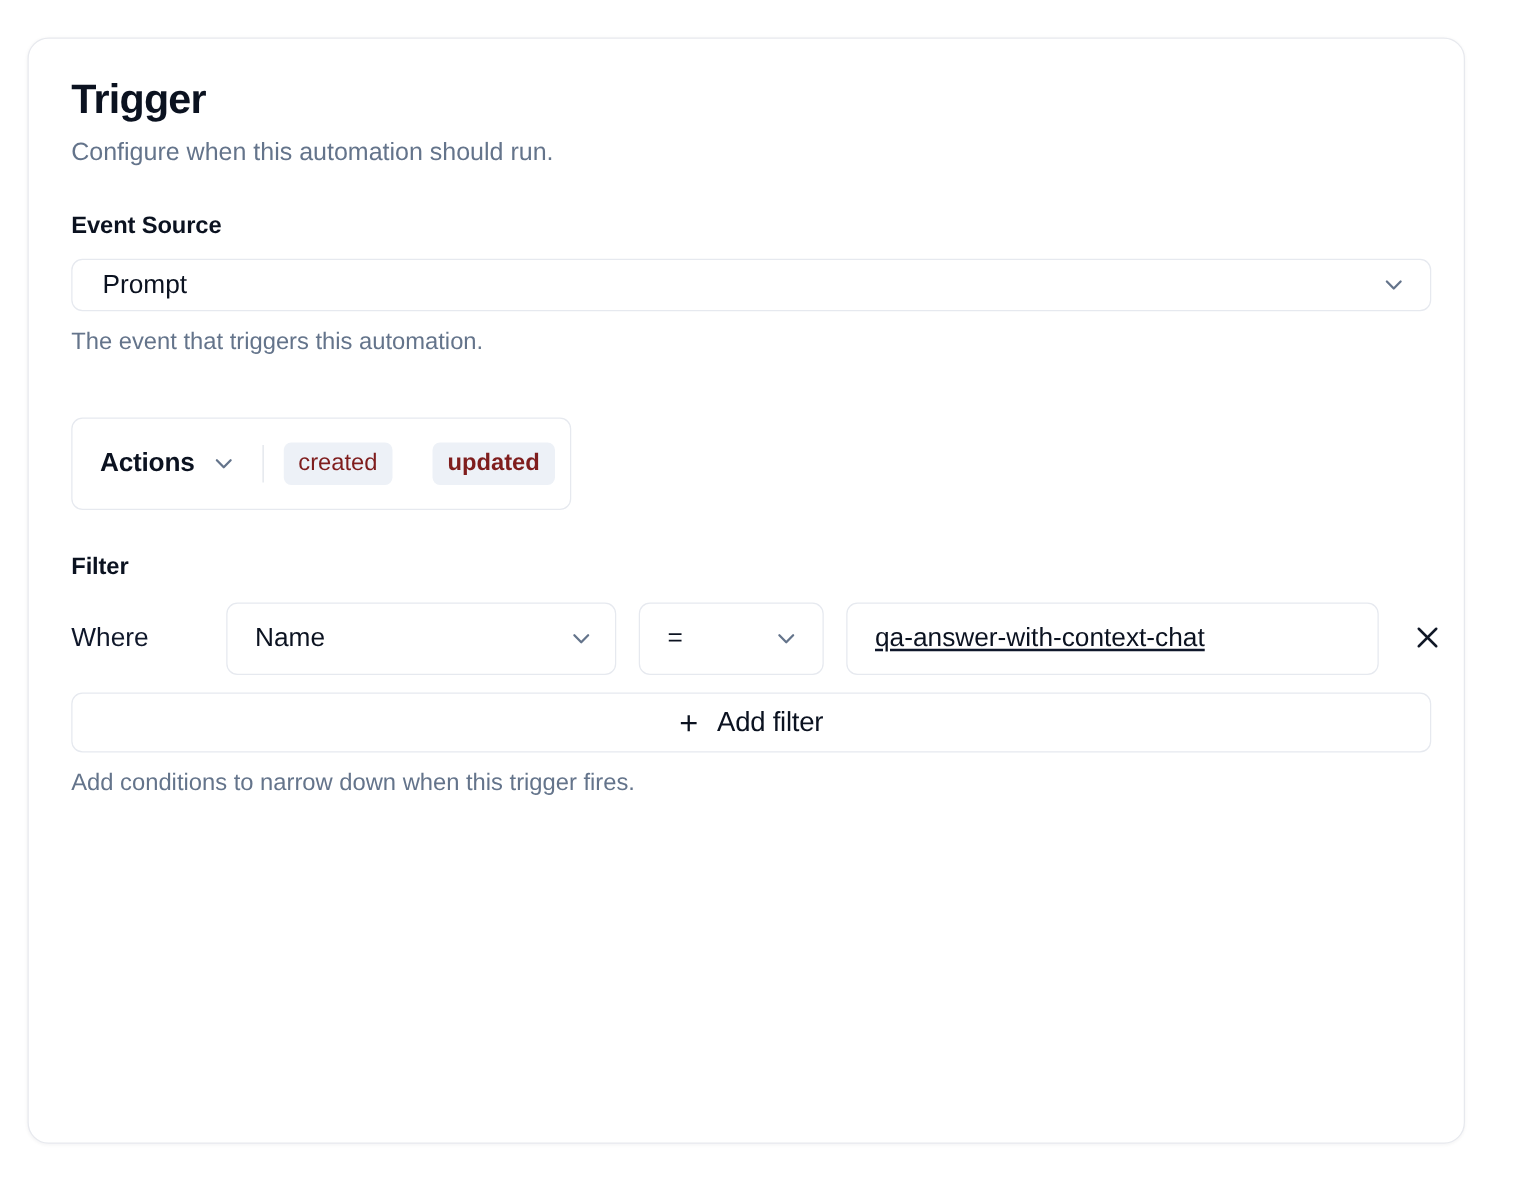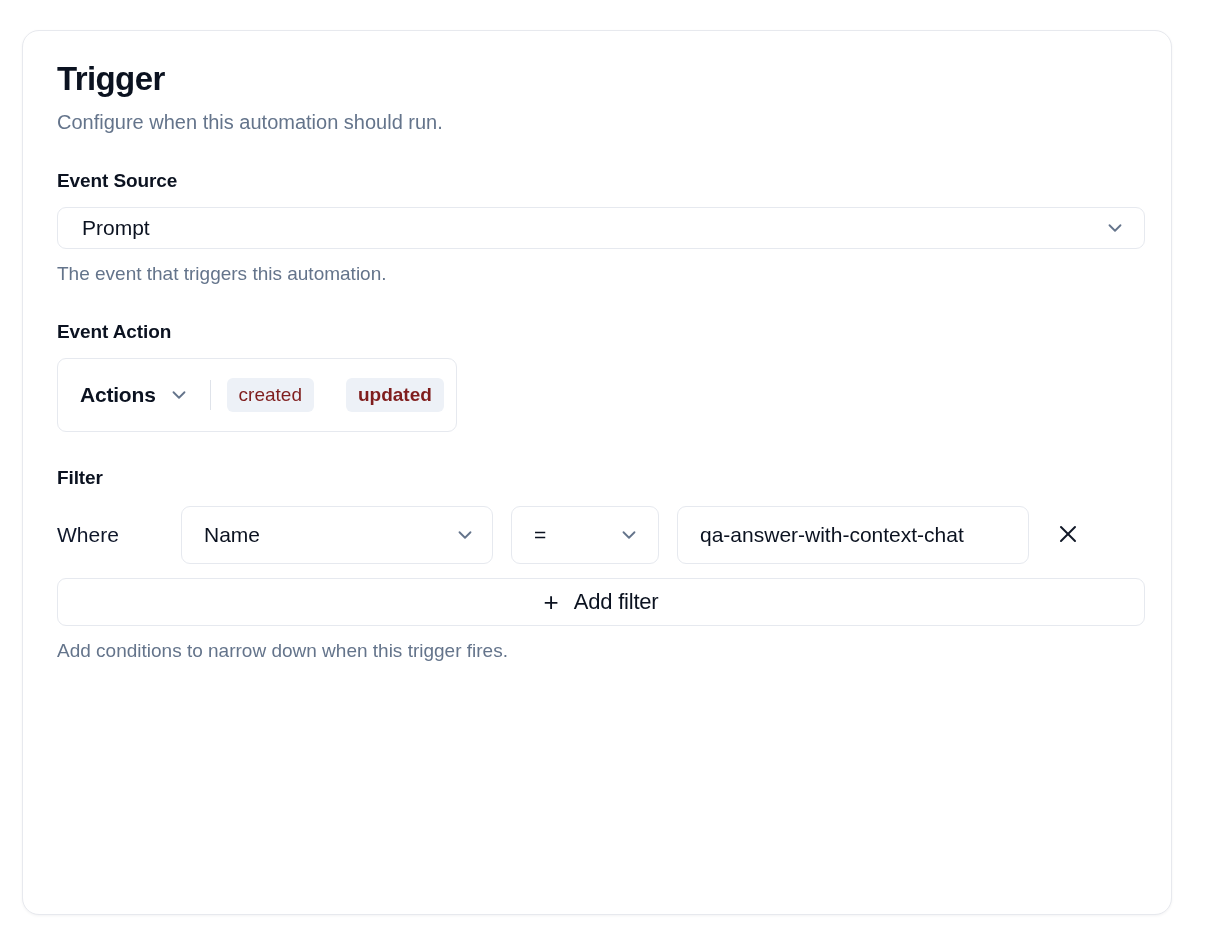--- a/index.html
+++ b/index.html
@@ -165,25 +165,26 @@
     border-radius: 9px;
     background: #ffffff;
     display: flex;
     align-items: center;
     padding: 0 16px 0 22px;
     cursor: pointer;
   }
   .ctl-field { width: 312px; flex: 0 0 auto; }
   .ctl-op    { width: 148px; flex: 0 0 auto; margin-left: 18px; }
   .ctl-value {
-    width: 352px;
+    width: 426px;
     flex: 0 0 auto;
     margin-left: 18px;
     cursor: text;
     padding-right: 12px;
+    text-decoration: underline;
   }
   .ctl-text {
     flex: 1 1 auto;
     font-size: 21px;
     color: #0b1220;
     white-space: nowrap;
     overflow: hidden;
   }
   .ctl-op .ctl-text { flex: 0 0 auto; }
   .ctl-op { justify-content: space-between; padding-right: 18px; }
@@ -251,21 +252,20 @@
           <svg width="22" height="22" viewBox="0 0 24 24" fill="none" stroke="#64748b" stroke-width="2" stroke-linecap="round" stroke-linejoin="round">
               <polyline points="6 9 12 15 18 9"></polyline>
             </svg>
         </span>
       </div>
 
       <div class="field-help">The event that triggers this automation.</div>
     </div>
 
     <div class="field">
-      <div class="field-label">Event Action</div>
 
       <div class="action-combo">
         <span class="action-combo-label">Actions</span>
         <span class="chev">
           <svg width="22" height="22" viewBox="0 0 24 24" fill="none" stroke="#64748b" stroke-width="2" stroke-linecap="round" stroke-linejoin="round">
               <polyline points="6 9 12 15 18 9"></polyline>
             </svg>
         </span>
         <span class="combo-divider"></span>
         <span class="pill">created</span>

